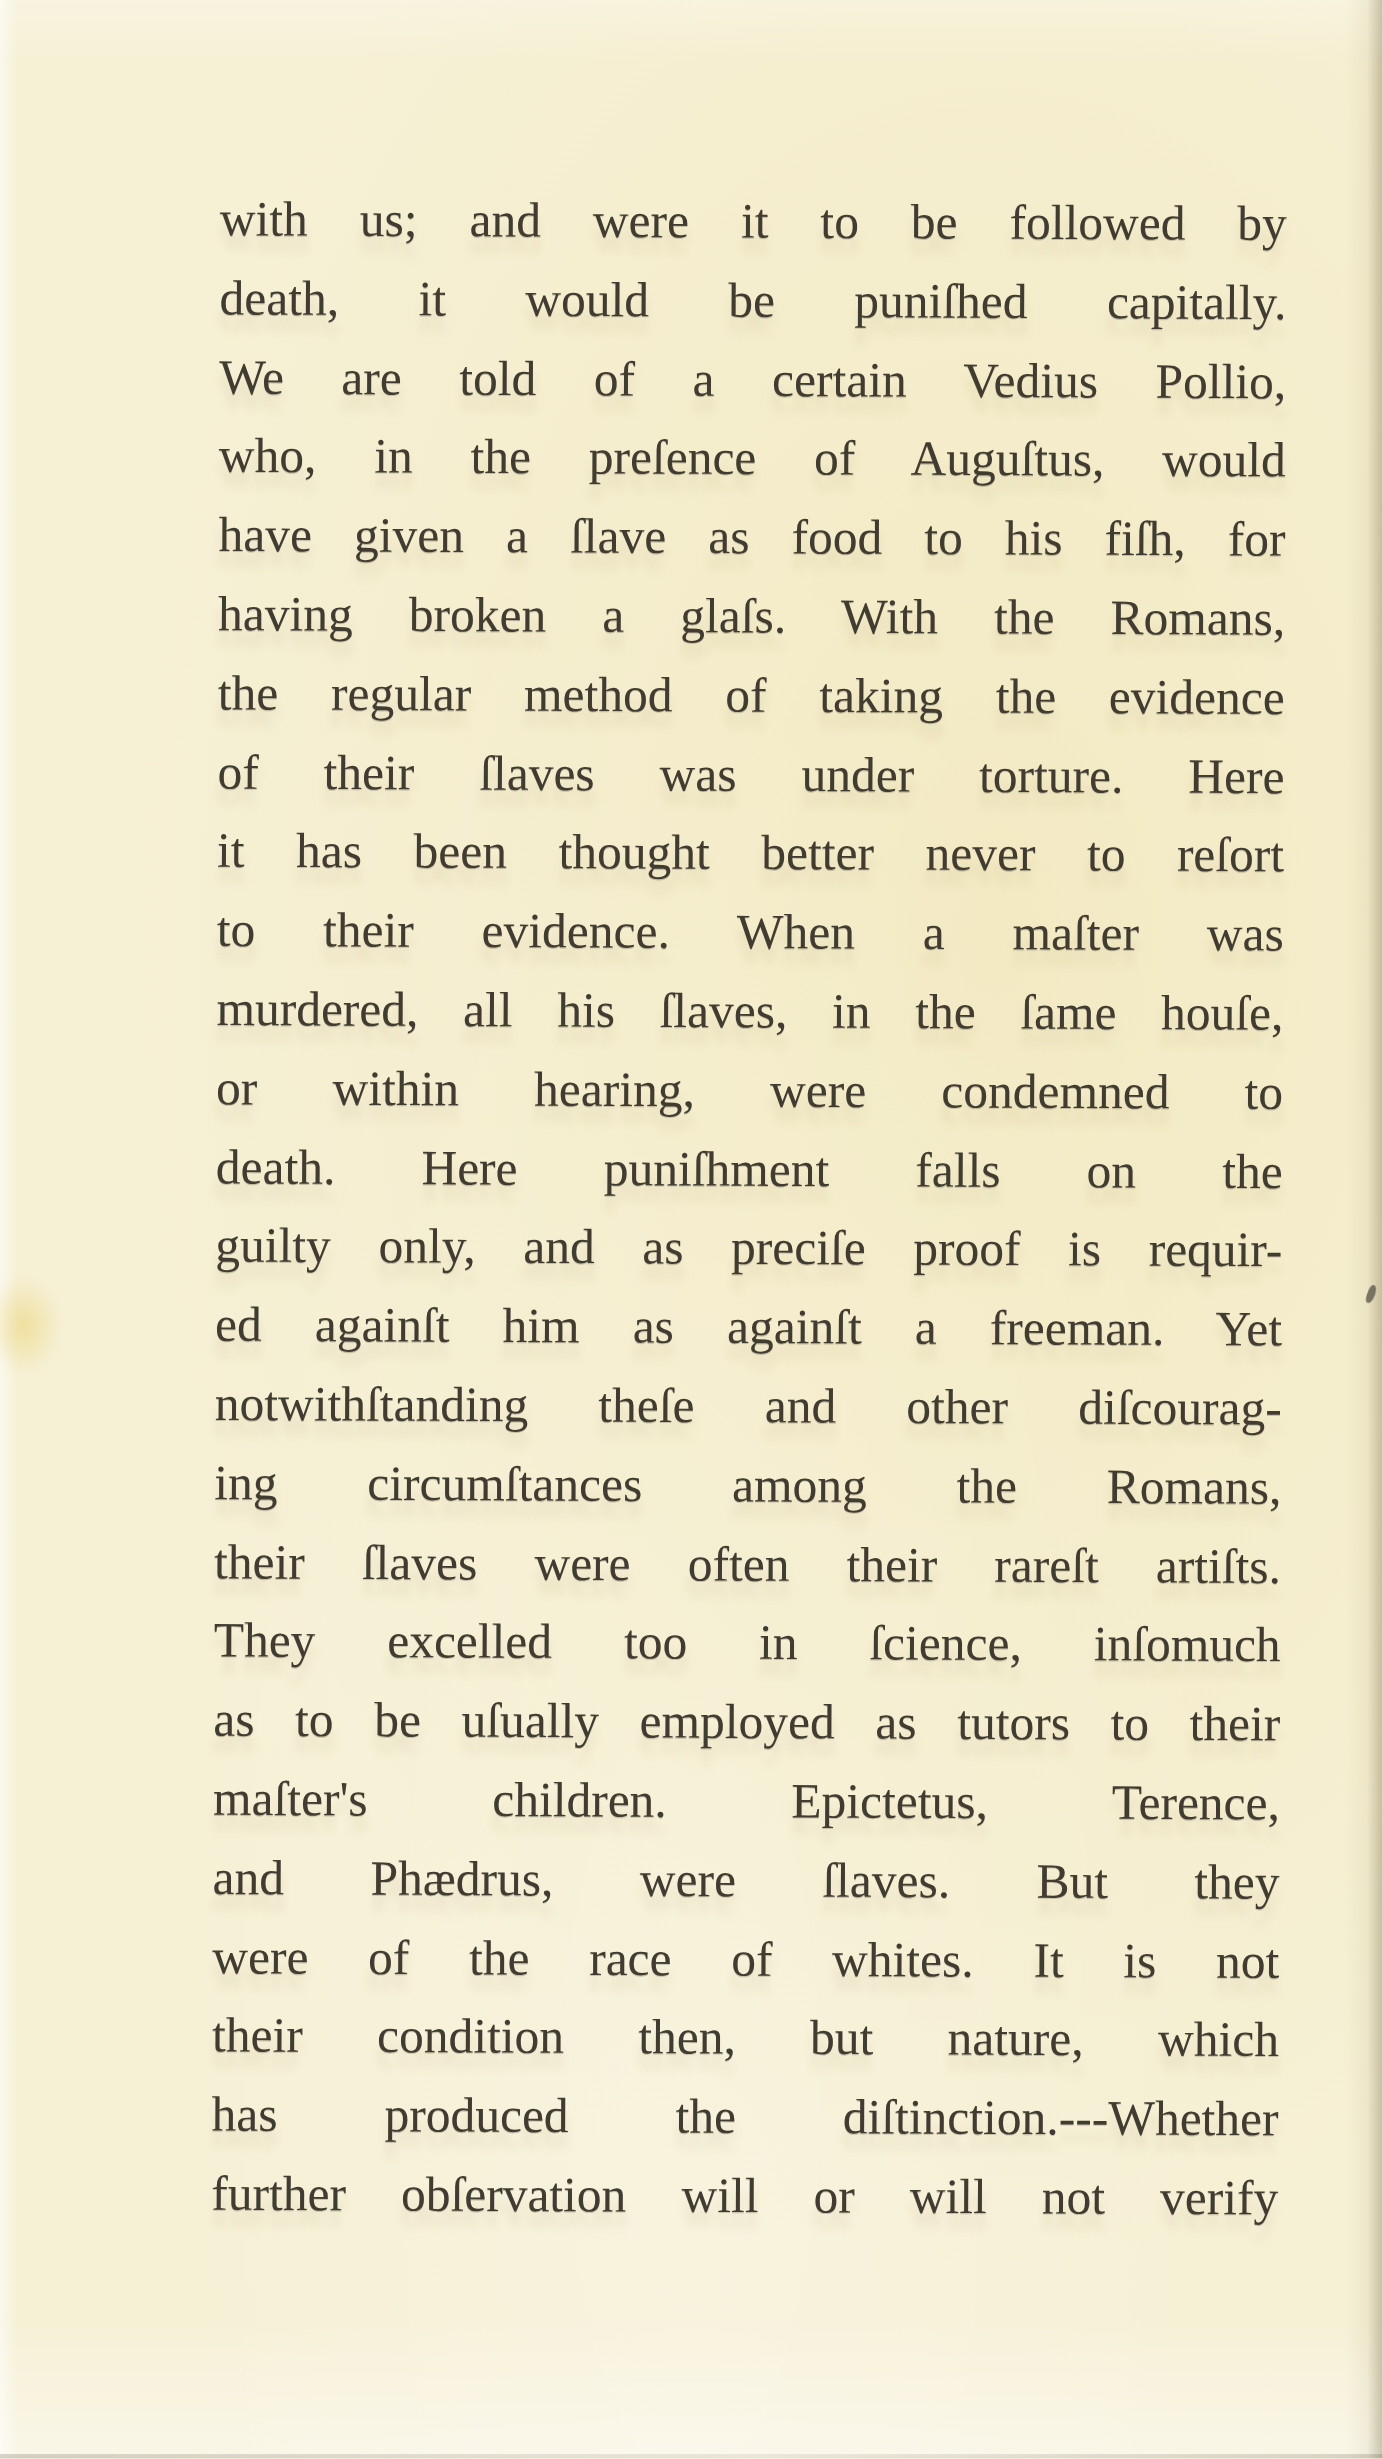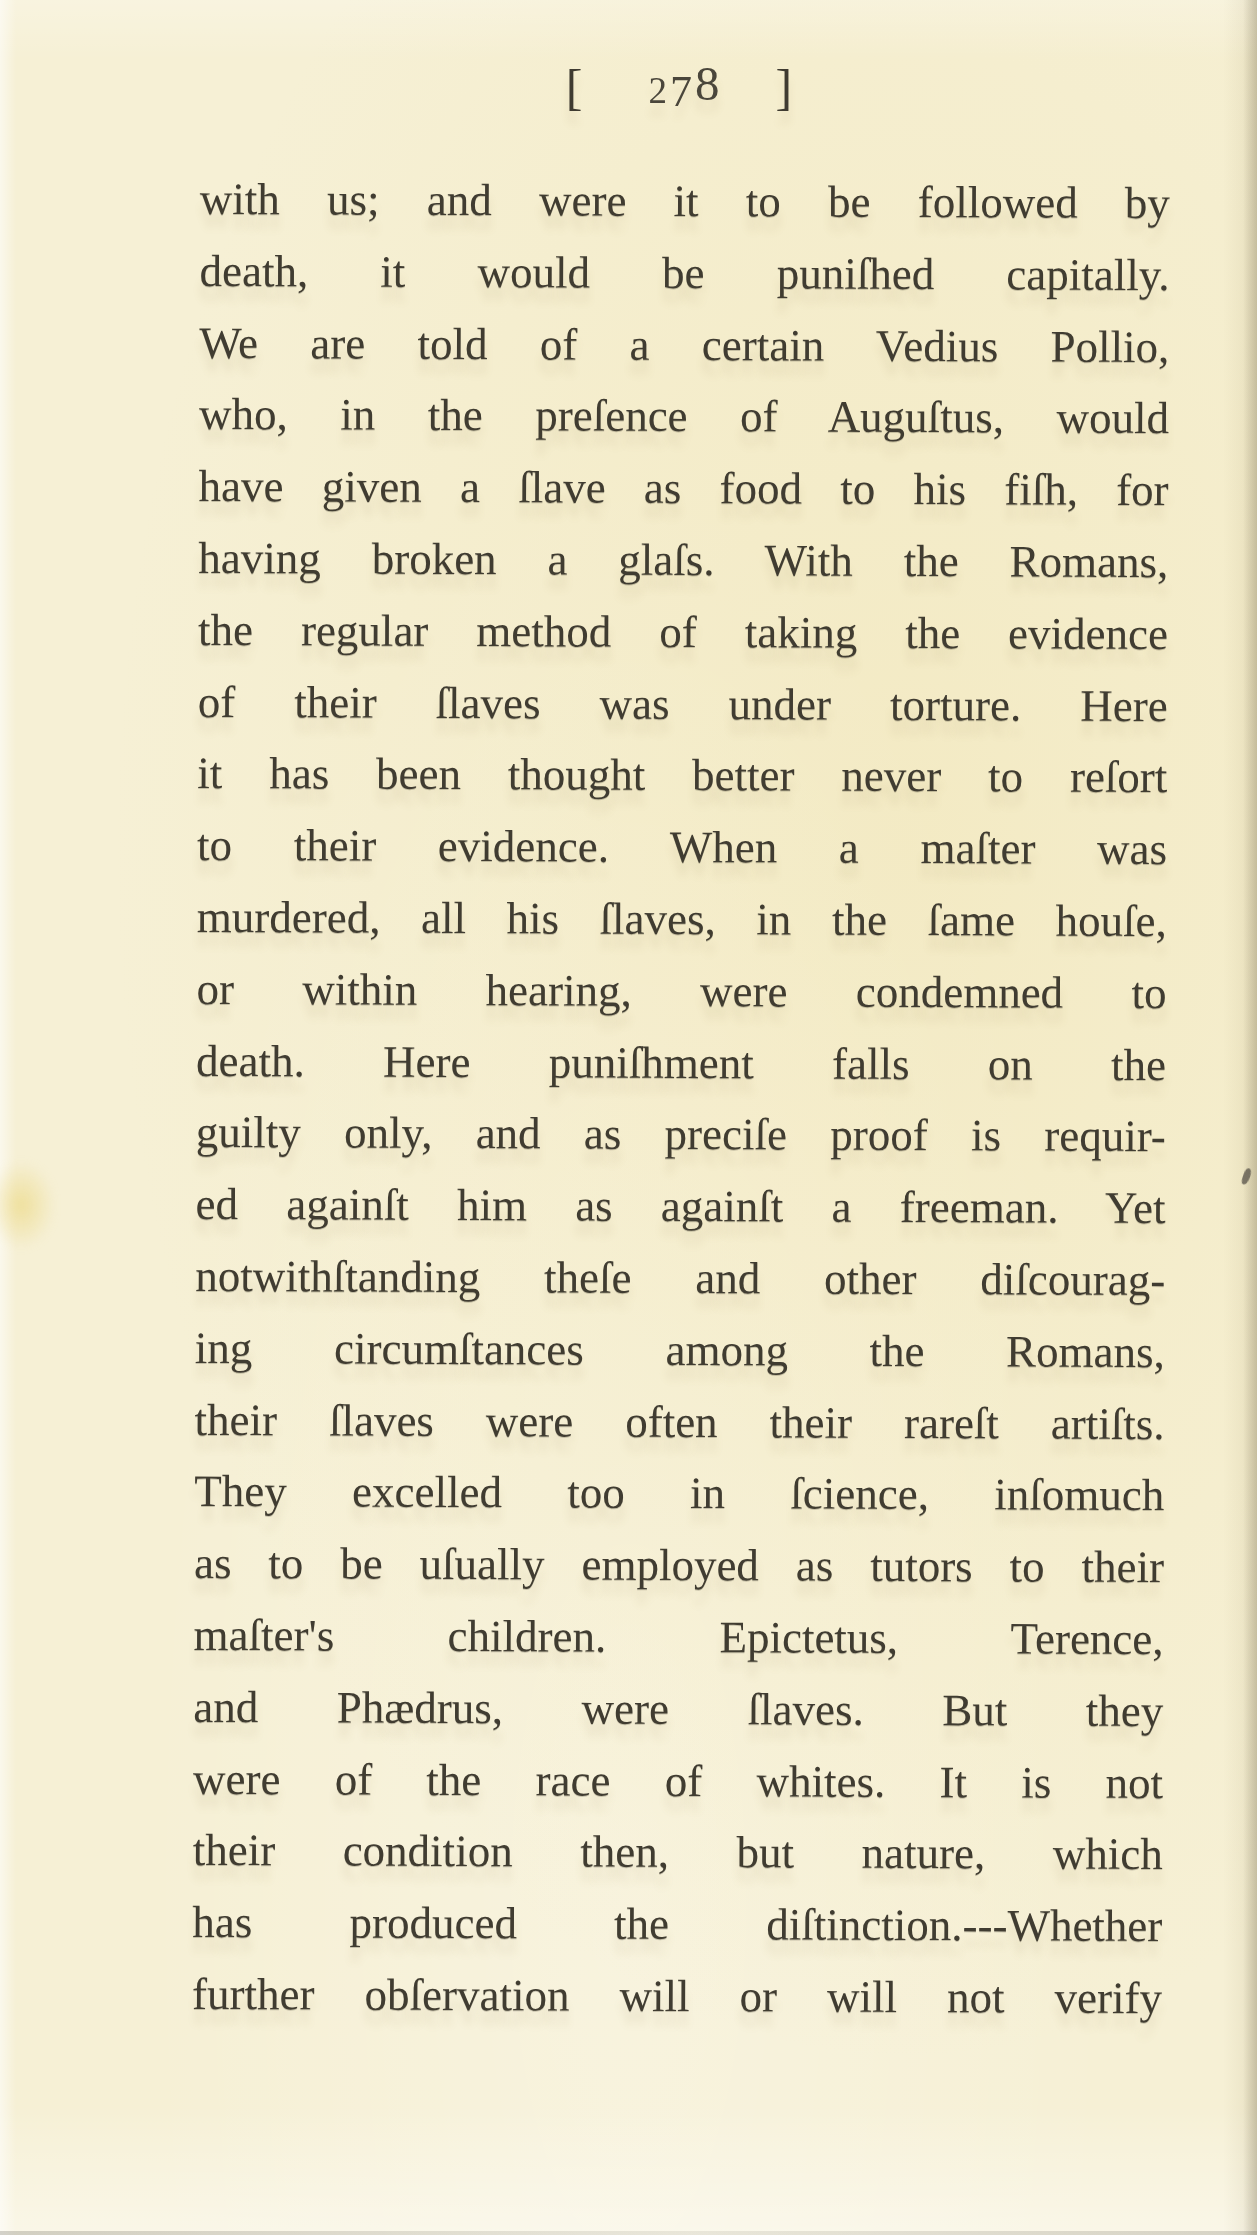--- a/index.html
+++ b/index.html
@@ -65,23 +65,20 @@
   .scan-shadow-right{
     position:absolute;right:0;top:0;width:14px;height:100%;
     background:linear-gradient(to left, rgba(90,85,70,0.18), rgba(90,85,70,0) 100%);
   }
 </style>
 </head>
 <body>
 
 <div class="page">
 
-  <div class="header">
-    <span class="bracket open">[</span><span class="digit d2">2</span><span class="digit d7">7</span><span class="digit d8">8</span><span class="bracket close">]</span>
-  </div>
 
   <div class="text-block" id="text-block">
       <div class="text-line">with us; and were it to be followed by</div>
       <div class="text-line">death, it would be puniſhed capitally.</div>
       <div class="text-line">We are told of a certain Vedius Pollio,</div>
       <div class="text-line">who, in the preſence of Auguſtus, would</div>
       <div class="text-line">have given a ſlave as food to his fiſh, for</div>
       <div class="text-line">having broken a glaſs.  With the Romans,</div>
       <div class="text-line">the regular method of taking the evidence</div>
       <div class="text-line">of their ſlaves was under torture.  Here</div>

